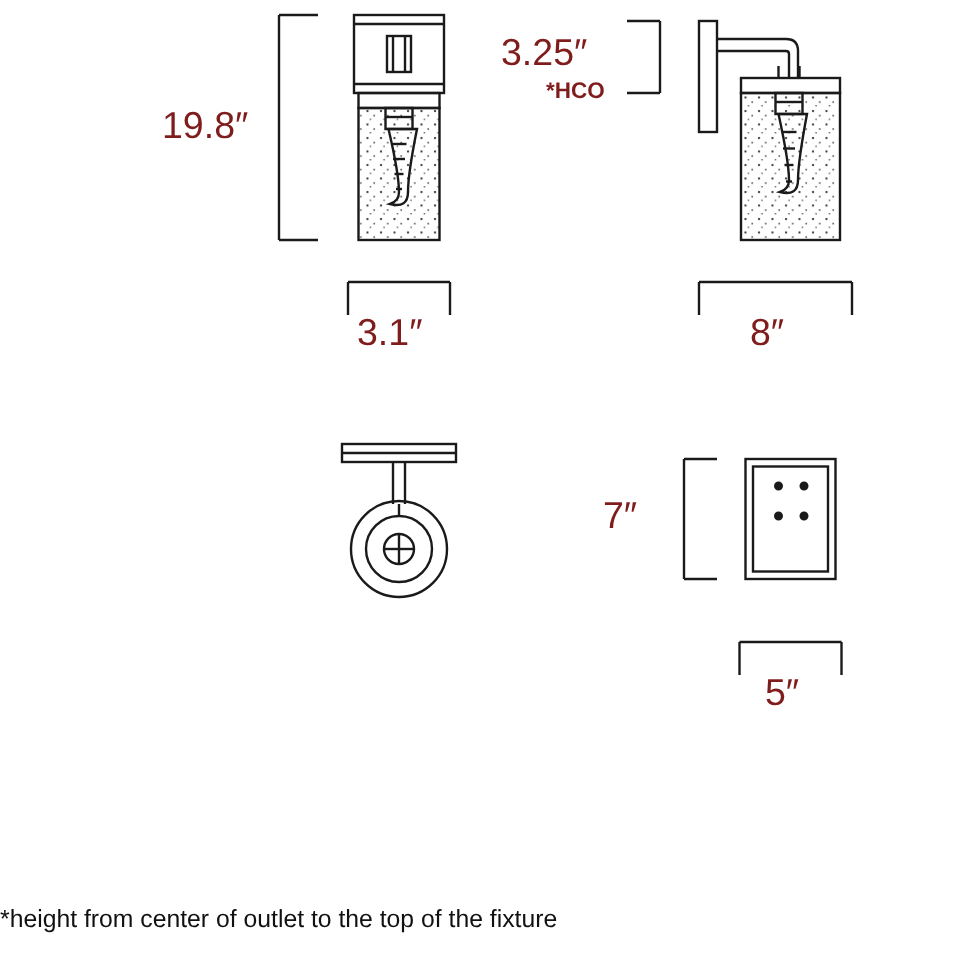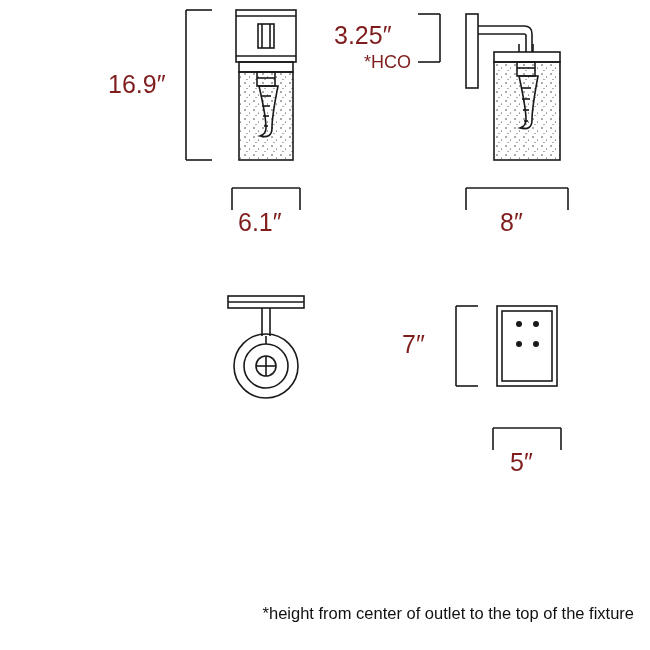--- a/index.html
+++ b/index.html
@@ -23,28 +23,29 @@
     position: absolute;
     font-family: "Liberation Sans", sans-serif;
     color: #7f1d1d;
     white-space: nowrap;
   }
   .dim-primary {
     font-size: 25px;
     letter-spacing: 0px;
   }
   .dim-note {
-    font-size: 18px;
+    font-size: 15px;
+    font-weight: bold;
   }
   .footnote {
     position: absolute;
     left: 0;
-    right: 16px;
+    right: 0;
     top: 604px;
-    text-align: right;
+    text-align: left;
     font-size: 16.5px;
     color: #111111;
   }
   svg.draw {
     position: absolute;
     left: 0;
     top: 0;
     width: 650px;
     height: 650px;
   }
@@ -171,23 +172,23 @@
 
       <g>
         <line x1="493" y1="428" x2="561" y2="428"></line>
         <line x1="493" y1="428" x2="493" y2="450"></line>
         <line x1="561" y1="428" x2="561" y2="450"></line>
       </g>
 
     </g>
   </svg>
 
-  <div class="dim-label dim-primary" style="left:108px; top:70px;">16.9″</div>
-
-  <div class="dim-label dim-primary" style="left:238px; top:208px;">6.1″</div>
+  <div class="dim-label dim-primary" style="left:108px; top:70px;">19.8″</div>
+
+  <div class="dim-label dim-primary" style="left:238px; top:208px;">3.1″</div>
 
   <div class="dim-label dim-primary" style="left:334px; top:21px;">3.25″</div>
 
   <div class="dim-label dim-note" style="left:364px; top:52px;">*HCO</div>
 
   <div class="dim-label dim-primary" style="left:500px; top:208px;">8″</div>
 
   <div class="dim-label dim-primary" style="left:402px; top:330px;">7″</div>
 
   <div class="dim-label dim-primary" style="left:510px; top:448px;">5″</div>

